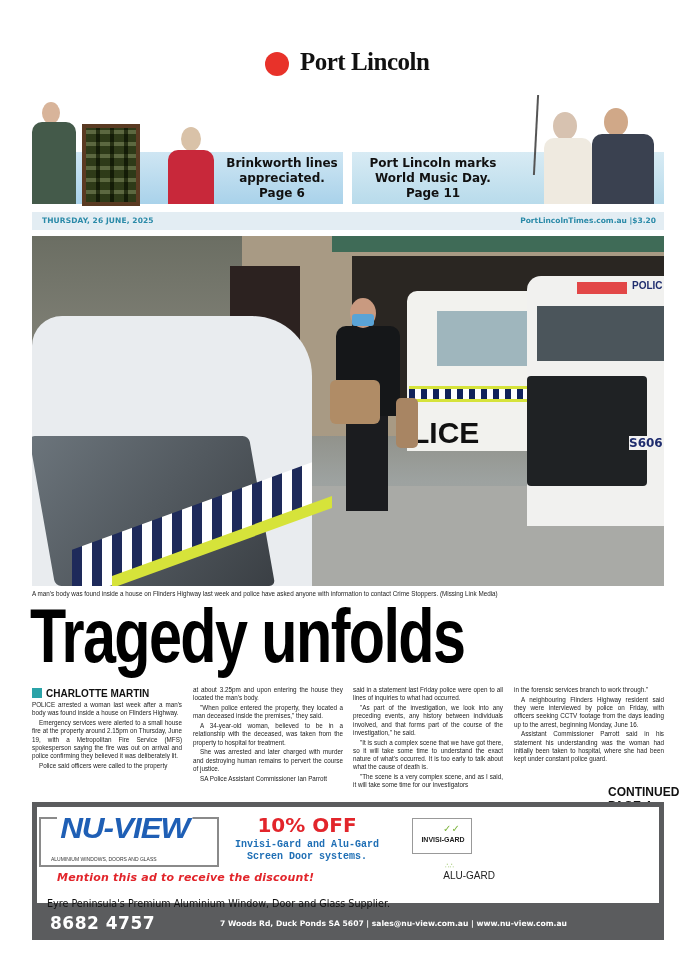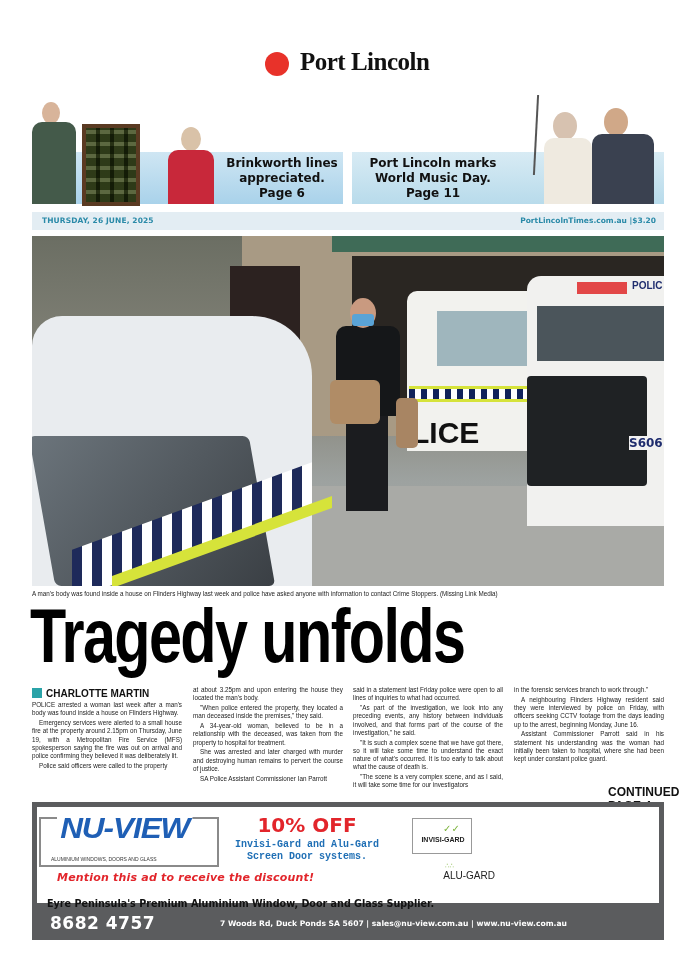--- a/index.html
+++ b/index.html
@@ -135,21 +135,21 @@
   .offer-line { position: absolute; left: 180px; width: 180px; text-align: center; font-family: Liberation Mono, monospace; font-weight: bold; font-size: 10px; color: #1f6fb5; }
   .offer-l1 { top: 32px; }
   .offer-l2 { top: 44px; }
   .mention { position: absolute; left: 20px; top: 64px; font-family: "DejaVu Sans", sans-serif; font-weight: bold; font-style: italic; font-size: 11px; color: #e2252b; letter-spacing: 0.2px; }
   .badge-invisi { position: absolute; left: 375px; top: 11px; width: 60px; height: 36px; border: 1px solid #999; background: #fff; }
   .badge-invisi .chev { position: absolute; left: 30px; top: 4px; font-size: 10px; color: #7bb33a; font-weight: bold; }
   .badge-invisi .name { position: absolute; left: 2px; top: 17px; width: 56px; text-align: center; font-family: "Liberation Sans", sans-serif; font-weight: bold; font-size: 7px; color: #222; }
   .badge-alu { position: absolute; left: 374px; top: 55px; width: 64px; height: 24px; }
   .badge-alu .dots { position: absolute; left: 34px; top: 0px; font-size: 7px; color: #7bb33a; }
   .badge-alu .name { position: absolute; left: 0; top: 8px; width: 64px; text-align: right; font-family: "Liberation Sans", sans-serif; font-weight: normal; font-size: 10px; color: #222; margin-left: 20px; }
-  .tagline { position: absolute; left: 10px; top: 91px; font-family: "DejaVu Sans", sans-serif; font-weight: bold; font-size: 9.6px; color: #111; white-space: nowrap; }
+  .tagline { position: absolute; left: 10px; top: 91px; font-family: "DejaVu Sans", sans-serif; font-weight: normal; font-size: 9.6px; color: #111; white-space: nowrap; }
   .ad-photo {
     position: absolute; left: 441px; top: 5px; width: 186px; height: 106px;
     background: linear-gradient(135deg, #3b3d40 0%, #1f2022 60%, #2a2b2d 100%);
     overflow: hidden;
   }
   .ad-photo .mesh { position: absolute; left: 0; top: 0; width: 100%; height: 100%;
     background-image: radial-gradient(#4a4c50 0.7px, transparent 0.8px); background-size: 3px 3px; }
   .ad-photo .frame-h { position: absolute; left: 15px; top: 60px; width: 200px; height: 12px; background: linear-gradient(180deg,#f1f1f1,#b9b9b9); transform: rotate(-27deg); transform-origin: left; }
   .ad-photo .frame-v { position: absolute; left: 0px; top: 25px; width: 90px; height: 12px; background: linear-gradient(180deg,#e8e8e8,#a9a9a9); transform: rotate(38deg); transform-origin: left; }
   .ad-photo .free { position: absolute; left: 8px; top: 4px; font-family: "DejaVu Sans", sans-serif; font-weight: bold; font-size: 11.5px; color: #ffffff; white-space: nowrap; }

